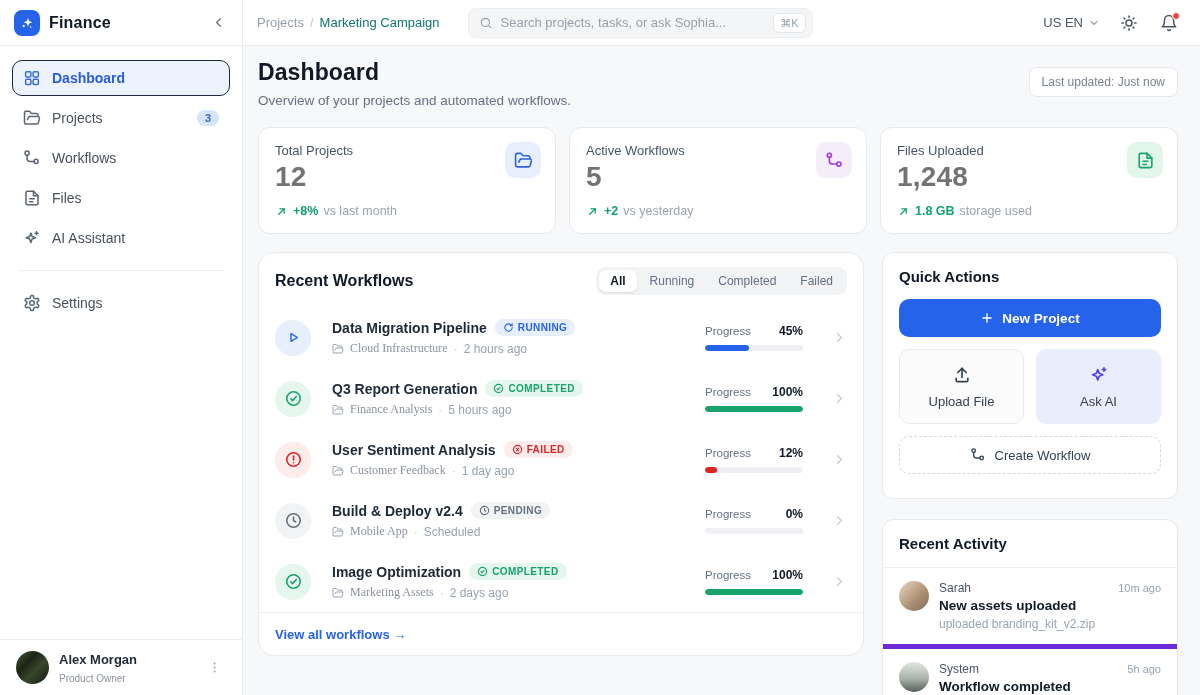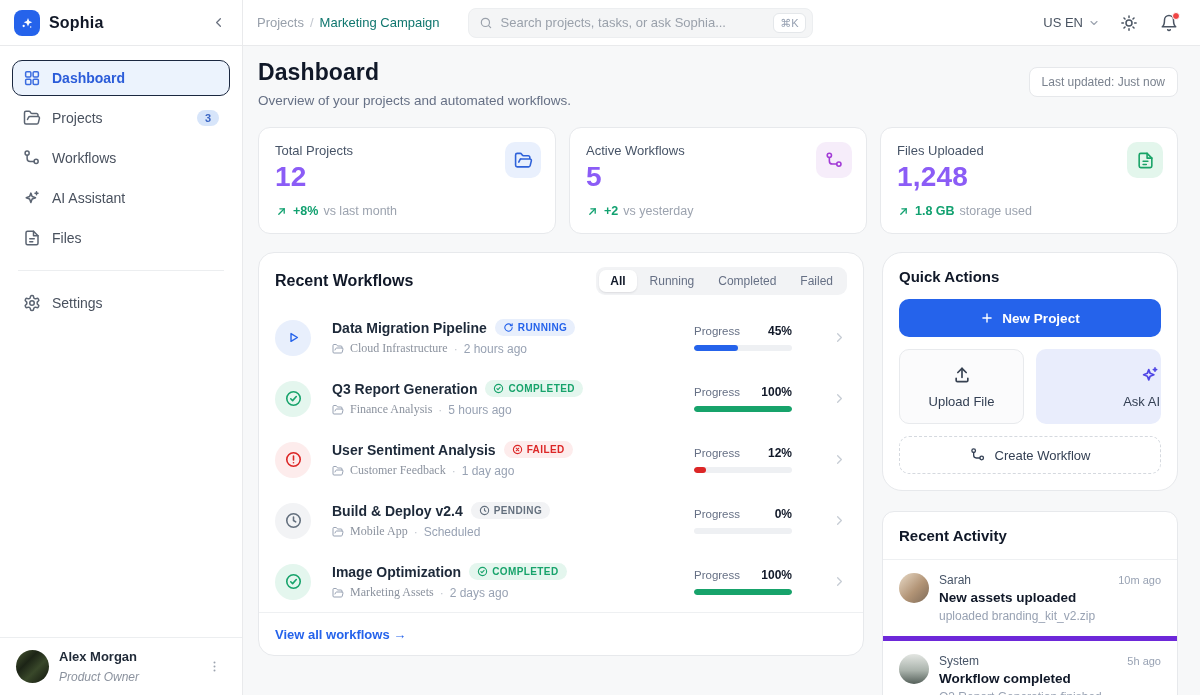--- a/index.html
+++ b/index.html
@@ -30,33 +30,33 @@
   .sidebar { width:243px; flex:none; background:#fff; border-right:1px solid #e9eaec; padding:14px 12px; position:relative; }
   .nav-item { display:flex; align-items:center; gap:11px; padding:8px 10px; border:1.5px solid transparent; border-radius:10px; font-size:14px; color:#49515e; cursor:pointer; margin-bottom:4px; }
   .nav-item .nav-ic { color:#5b6472; flex:none; }
   .nav-item.active { background:#ecf3fd; border-color:#1b2840; color:#2b5cd9; font-weight:600; }
   .nav-item.active .nav-ic { color:#3b6ce0; }
   .nav-badge { margin-left:auto; background:#d7e5fa; color:#3b66c4; font-size:11px; font-weight:600; padding:2px 8px; border-radius:999px; }
   .nav-divider { height:1px; background:#eceef0; margin:14px 6px; }
   .sidebar-footer { position:absolute; left:0; right:0; bottom:0; border-top:1px solid #eceef0; padding:11px 16px; display:flex; align-items:center; gap:10px; }
   .avatar-lg { width:33px; height:33px; border-radius:50%; flex:none; background:linear-gradient(135deg,#4a5a33 0%,#1c2416 35%,#39482a 60%,#0f130c 100%); }
   .user-name { font-size:13px; font-weight:600; color:#1f2937; }
-  .user-role { font-size:12px; color:#8b929e; margin-top:6px;font-style:italic; }
+  .user-role { font-size:10px; color:#8b929e; margin-top:6px; }
   .kebab-btn { margin-left:auto; background:none; border:none; color:#9ca3af; cursor:pointer; padding:4px; }
 
   .main { flex:1; padding:13px 22px 0 15px; overflow:hidden; }
   .page-head { display:flex; align-items:flex-start; }
   .page-title { font-size:23px; font-weight:700; color:#101828; letter-spacing:.1px; }
   .page-subtitle { font-size:13.5px; color:#667085; margin-top:7px; }
   .updated-chip { margin-left:auto; margin-top:8px; background:#fff; border:1px solid #e6e8eb; border-radius:8px; padding:7px 12px; font-size:12px; color:#7a828e; white-space:nowrap; }
 
   .stats-row { display:grid; grid-template-columns:repeat(3,1fr); gap:13px; margin-top:19px; }
   .stat-card { background:#fff; border:1px solid #e7e9ec; border-radius:12px; padding:15px 16px; position:relative; height:107px; }
   .stat-label { font-size:13px; color:#475467; }
-  .stat-value { font-size:28px; font-weight:700; color:#8b5cf6; margin-top:3px; letter-spacing:.2px; }
+  .stat-value { font-size:28px; font-weight:700; color:#737373; margin-top:3px; letter-spacing:.2px; }
   .stat-trend { display:flex; align-items:center; gap:5px; margin-top:11px; font-size:12.5px; }
   .trend-val { font-weight:700; }
   .trend-note { color:#9ca3af; }
   .stat-iconbox { position:absolute; top:14px; right:14px; width:36px; height:36px; border-radius:10px; display:flex; align-items:center; justify-content:center; }
 
   .content-row { display:flex; gap:18px; margin-top:18px; align-items:flex-start; }
 
   .wf-panel { width:606px; flex:none; background:#fff; border:1px solid #e7e9ec; border-radius:16px; }
   .wf-head { display:flex; align-items:center; justify-content:space-between; padding:14px 16px 10px; }
   .panel-title { font-size:16px; font-weight:700; color:#101828; }
@@ -66,39 +66,39 @@
   .wf-rows { padding:2px 16px 0; }
   .wf-row { display:flex; align-items:center; gap:21px; padding:12px 0; cursor:pointer; }
   .wf-ic { width:36px; height:36px; border-radius:50%; flex:none; display:flex; align-items:center; justify-content:center; }
   .wf-main { flex:1; min-width:0; }
   .wf-titleline { display:flex; align-items:center; gap:8px; }
   .wf-title { font-size:14px; font-weight:600; color:#1d2939; white-space:nowrap; }
   .wf-badge { display:inline-flex; align-items:center; gap:4px; padding:3px 8px; border-radius:999px; font-size:10px; font-weight:700; letter-spacing:.4px; }
   .wf-sub { display:flex; align-items:center; gap:6px; margin-top:5px; font-size:12px; color:#98a2b3; }
   .wf-sub .proj { color:#8b929e;font-family:Liberation Serif, serif; }
   .sep::before { content:"·"; color:#c2c7cf; }
-  .wf-progress { width:98px; flex:none; margin-right:19px; }
+  .wf-progress { width:98px; flex:none; margin-right:8px; }
   .prog-line { display:flex; justify-content:space-between; align-items:baseline; margin-bottom:7px; }
   .prog-label { font-size:11.5px; color:#667085; }
   .prog-pct { font-size:12px; font-weight:700; color:#101828; }
   .prog-track { height:6px; border-radius:3px; background:#eef0f3; overflow:hidden; }
   .prog-fill { height:100%; border-radius:3px; }
   .wf-chevron { color:#c6ccd4; flex:none; }
   .wf-footer { border-top:1px solid #eef0f2; padding:12px 16px; }
   .wf-link { font-size:13px; font-weight:600; color:#2563eb; background:none; border:none; cursor:pointer; font-family:inherit; padding:0; }
 
   .right-col { flex:1; display:flex; flex-direction:column; gap:20px; }
-  .qa-panel { background:#fff; border:1px solid #e7e9ec; border-radius:20px; padding:15px 16px 16px; }
+  .qa-panel { background:#fff; border:1px solid #e7e9ec; border-radius:11px; padding:15px 16px 24px; }
   .qa-title { font-size:15px; font-weight:700; color:#101828; margin-bottom:14px; }
   .btn-primary { width:100%; height:38px; background:#2563eb; color:#fff; border:none; border-radius:10px; font-size:13.5px; font-weight:600; font-family:inherit; display:flex; align-items:center; justify-content:center; gap:8px; cursor:pointer; }
   .qa-tiles { display:grid; grid-template-columns:1fr 1fr; gap:12px; margin-top:12px; }
   .qa-tile { height:75px; border-radius:10px; display:flex; flex-direction:column; align-items:center; justify-content:center; gap:9px; font-size:13px; font-family:inherit; color:#344054; cursor:pointer; border:1px solid transparent; }
   .qa-tile.upload { background:#fbfbfc; border-color:#e8eaed; }
   .qa-tile.upload .tile-ic { color:#374151; }
-  .qa-tile.ask { background:#e9edfc;align-items:flex-end; }
+  .qa-tile.ask { background:#e9edfc; }
   .qa-tile.ask .tile-ic { color:#4f46e5; }
   .btn-dashed { margin-top:12px; width:100%; height:38px; background:transparent; border:1.5px dashed #d5d9df; border-radius:10px; font-size:13px; color:#344054; font-family:inherit; display:flex; align-items:center; justify-content:center; gap:9px; cursor:pointer; }
 
   .act-panel { background:#fff; border:1px solid #e7e9ec; border-radius:12px; overflow:hidden; }
   .act-head { padding:15px 16px; border-bottom:1px solid #eef0f2; }
   .act-item { display:flex; gap:10px; padding:13px 16px; border-bottom:5px solid #6d28d9; cursor:pointer; }
   .avatar-sm { width:30px; height:30px; border-radius:50%; flex:none; }
   .av-sarah  { background:linear-gradient(135deg,#e9dbc8 0%,#b29476 55%,#7d6a58 100%); }
   .av-system { background:linear-gradient(180deg,#e3e6e2 0%,#aab3ac 55%,#55605a 100%); }
   .act-body { flex:1; min-width:0; }
@@ -115,21 +115,21 @@
   <div class="topbar-left">
     <div class="logo-box">
       <span>
         <svg width="16" height="16" viewBox="0 0 24 24" fill="#ffffff">
             <path d="M13.5 4.5l1.8 4.6 4.6 1.8-4.6 1.8-1.8 4.6-1.8-4.6-4.6-1.8 4.6-1.8z"></path>
             <circle cx="7" cy="16.5" r="1.7"></circle>
             <circle cx="17.5" cy="18" r="1.2"></circle>
           </svg>
       </span>
     </div>
-    <span class="app-name">Sophia</span>
+    <span class="app-name">Finance</span>
     <button class="collapse-btn">
       <span>
         <svg width="15" height="15" viewBox="0 0 24 24" fill="none" stroke="currentColor" stroke-width="2" stroke-linecap="round" stroke-linejoin="round">
             <path d="m15 18-6-6 6-6"></path>
           </svg>
       </span>
     </button>
   </div>
   <div class="topbar-main">
     <nav class="breadcrumb">
@@ -205,35 +205,35 @@
             <circle cx="5.5" cy="5.5" r="2.7"></circle>
             <path d="M5.5 8.2v4.3a4 4 0 0 0 4 4h5.3"></path>
             <circle cx="17.5" cy="16.5" r="2.7"></circle>
           </svg>
       </span>
       <span>Workflows</span>
     </div>
     <div class="nav-item">
       <span class="nav-ic">
         <svg width="18" height="18" viewBox="0 0 24 24" fill="none" stroke="currentColor" stroke-width="2" stroke-linecap="round" stroke-linejoin="round">
-            <path d="M10.5 5.5 12.2 10l4.5 1.7-4.5 1.7-1.7 4.5-1.7-4.5-4.5-1.7 4.5-1.7z"></path>
-            <path d="M18 3.5v4M16 5.5h4"></path>
-          </svg>
-      </span>
-      <span>AI Assistant</span>
+            <path d="M14 3H6a2 2 0 0 0-2 2v14a2 2 0 0 0 2 2h12a2 2 0 0 0 2-2V9z"></path>
+            <path d="M14 3v6h6"></path>
+            <path d="M9 13h6M9 17h4"></path>
+          </svg>
+      </span>
+      <span>Files</span>
     </div>
     <div class="nav-item">
       <span class="nav-ic">
         <svg width="18" height="18" viewBox="0 0 24 24" fill="none" stroke="currentColor" stroke-width="2" stroke-linecap="round" stroke-linejoin="round">
-            <path d="M14 3H6a2 2 0 0 0-2 2v14a2 2 0 0 0 2 2h12a2 2 0 0 0 2-2V9z"></path>
-            <path d="M14 3v6h6"></path>
-            <path d="M9 13h6M9 17h4"></path>
-          </svg>
-      </span>
-      <span>Files</span>
+            <path d="M10.5 5.5 12.2 10l4.5 1.7-4.5 1.7-1.7 4.5-1.7-4.5-4.5-1.7 4.5-1.7z"></path>
+            <path d="M18 3.5v4M16 5.5h4"></path>
+          </svg>
+      </span>
+      <span>AI Assistant</span>
     </div>
     <div class="nav-divider"></div>
     <div class="nav-item">
       <span class="nav-ic">
         <svg width="18" height="18" viewBox="0 0 24 24" fill="none" stroke="currentColor" stroke-width="2" stroke-linecap="round" stroke-linejoin="round">
             <path d="M12.22 2h-.44a2 2 0 0 0-2 2v.18a2 2 0 0 1-1 1.73l-.43.25a2 2 0 0 1-2 0l-.15-.08a2 2 0 0 0-2.73.73l-.22.38a2 2 0 0 0 .73 2.73l.15.1a2 2 0 0 1 1 1.72v.51a2 2 0 0 1-1 1.74l-.15.09a2 2 0 0 0-.73 2.73l.22.38a2 2 0 0 0 2.73.73l.15-.08a2 2 0 0 1 2 0l.43.25a2 2 0 0 1 1 1.73V20a2 2 0 0 0 2 2h.44a2 2 0 0 0 2-2v-.18a2 2 0 0 1 1-1.73l.43-.25a2 2 0 0 1 2 0l.15.08a2 2 0 0 0 2.73-.73l.22-.39a2 2 0 0 0-.73-2.73l-.15-.08a2 2 0 0 1-1-1.74v-.5a2 2 0 0 1 1-1.74l.15-.09a2 2 0 0 0 .73-2.73l-.22-.38a2 2 0 0 0-2.73-.73l-.15.08a2 2 0 0 1-2 0l-.43-.25a2 2 0 0 1-1-1.73V4a2 2 0 0 0-2-2z"></path>
             <circle cx="12" cy="12" r="3"></circle>
           </svg>
       </span>
       <span>Settings</span>

